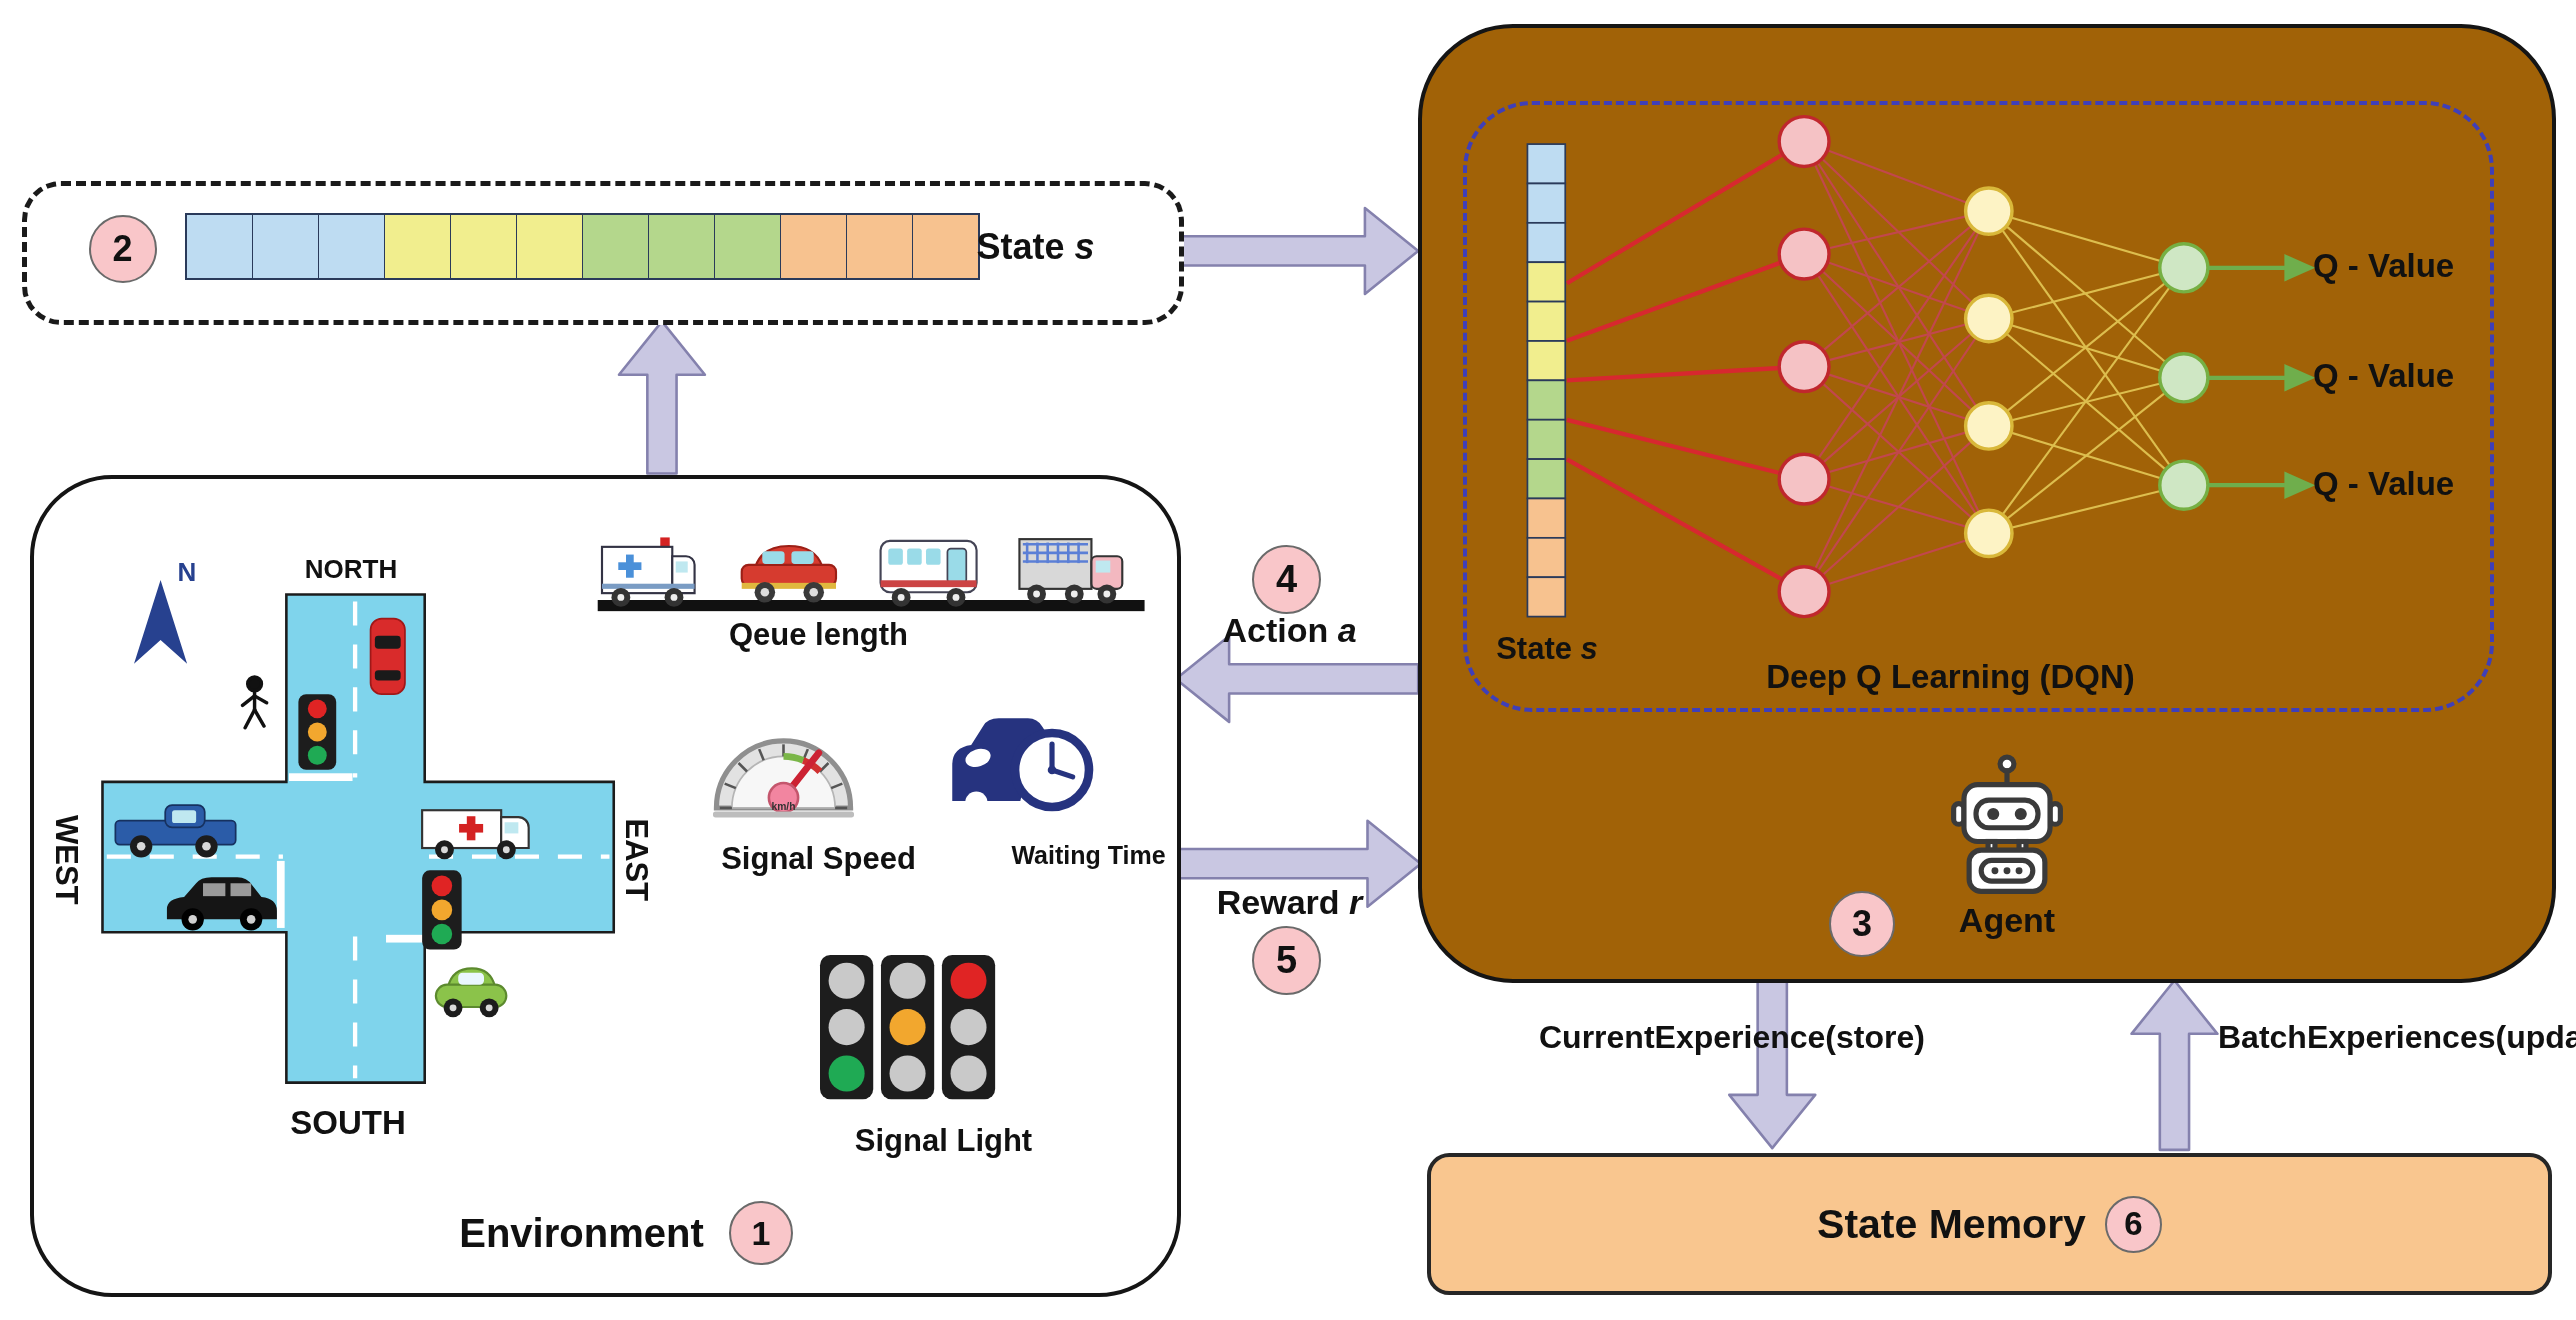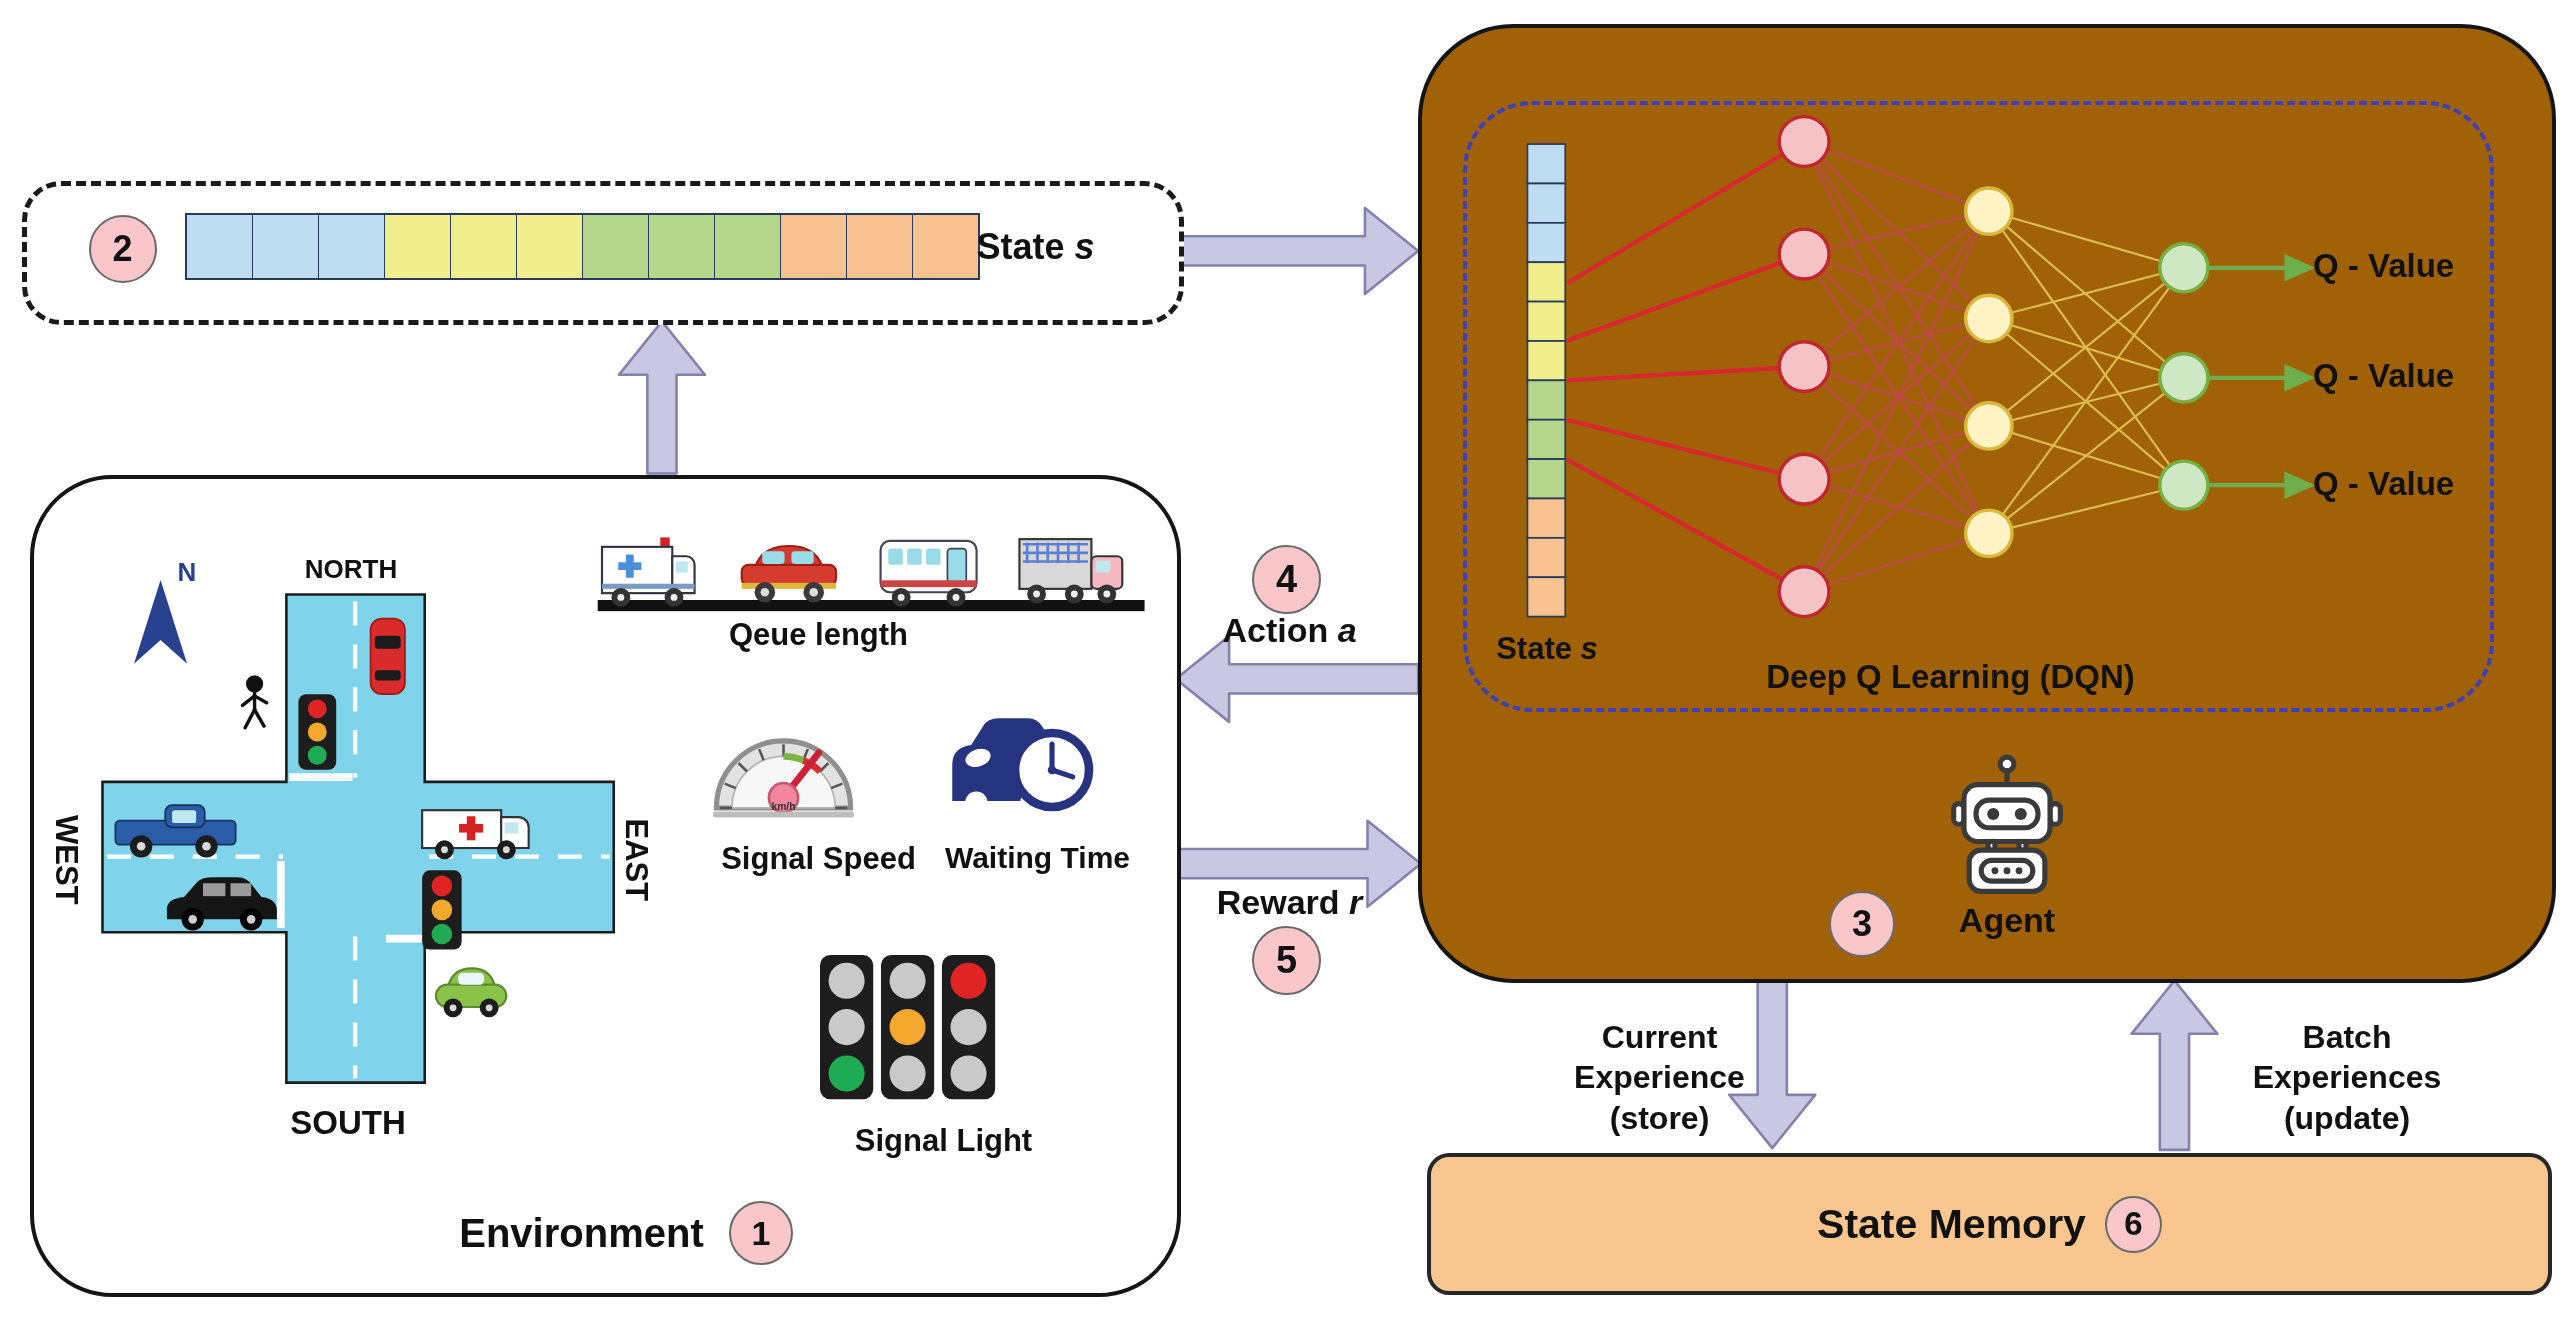--- a/index.html
+++ b/index.html
@@ -18,21 +18,21 @@
   .box-dqn{position:absolute;left:41px;top:73px;width:1023px;height:603px;
            border:4.3px dashed #3f3fb8;border-radius:69px;}
   .box-replay{position:absolute;left:1427px;top:1153px;width:1117px;height:134px;
               background:#f9c68f;border:4.3px solid #262626;border-radius:22.3px;
               display:flex;align-items:center;justify-content:center;gap:19px;}
   .cells{position:absolute;left:158px;top:27px;width:795px;height:67px;
          display:flex;border:2.6px solid #2a3a5a;box-sizing:border-box;}
   .cells>div{flex:1;border-right:1.7px solid #2a3a5a;}
   .cells>div:last-child{border-right:none;}
   .vlabel{transform:rotate(90deg);transform-origin:center center;}
-  .stack{position:absolute;display:flex;flex-direction:column;align-items:center;
+  .stack{position:absolute;display:flex;flex-direction:row;align-items:center;
          font-weight:bold;text-align:center;line-height:1.26;}
   svg{position:absolute;overflow:visible;}
   .ital{font-style:italic;}
 </style>
 </head>
 <body>
 
 <div class="canvas">
 
   <svg class="abs" style="left:0;top:0;width:2576px;height:1320px" viewBox="0 0 2997 1536">
@@ -257,21 +257,21 @@
     <svg style="left:913px;top:217px;width:155px;height:129px" viewBox="0 0 180 150">
       <path d="M 6 122 V 80 Q 6 60 28 57 L 42 35 Q 47 26 60 26 H 94 Q 105 26 111 36 L 124 57 H 130 V 122 Z" fill="#26337f"></path>
       <ellipse cx="36" cy="72" rx="15" ry="10" fill="#fff" transform="rotate(-18 36 72)"></ellipse>
       <circle cx="34" cy="124" r="13" fill="#fff"></circle>
       <circle cx="98" cy="124" r="13" fill="#fff"></circle>
       <circle cx="122" cy="86" r="43" fill="#fff" stroke="#26337f" stroke-width="10"></circle>
       <line x1="122" y1="86" x2="122" y2="56" stroke="#26337f" stroke-width="6" stroke-linecap="round"></line>
       <line x1="122" y1="86" x2="146" y2="94" stroke="#26337f" stroke-width="6" stroke-linecap="round"></line>
       <circle cx="122" cy="86" r="5" fill="#26337f"></circle>
     </svg>
-    <div class="lbl" style="left:883px;top:362px;width:241px;font-size:30px">Waiting Time</div>
+    <div class="lbl" style="left:934px;top:362px;width:241px;font-size:25px">Waiting Time</div>
 
     <svg style="left:786px;top:476px;width:176px;height:146px" viewBox="0 0 205 170">
       <g>
         <rect x="0" y="0" width="62" height="168" rx="12" fill="#1d1d1d"></rect>
         <circle cx="31" cy="30" r="21" fill="#c9c9c9"></circle>
         <circle cx="31" cy="84" r="21" fill="#c9c9c9"></circle>
         <circle cx="31" cy="138" r="21" fill="#1faa54"></circle>
       </g>
       <g transform="translate(71,0)">
         <rect x="0" y="0" width="62" height="168" rx="12" fill="#1d1d1d"></rect>

